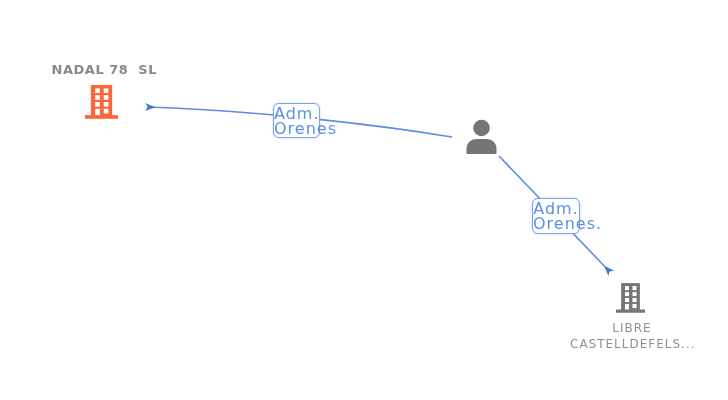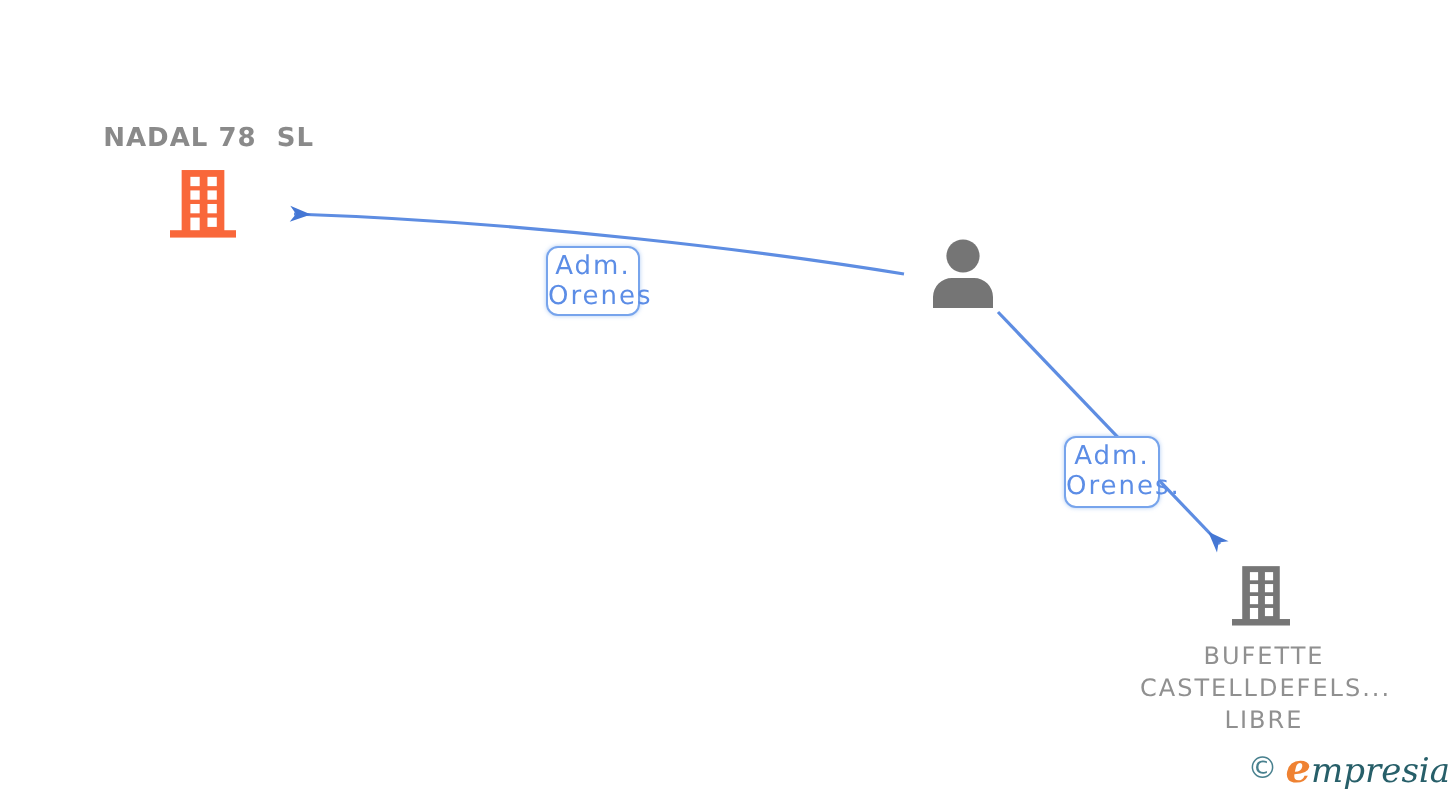--- a/index.html
+++ b/index.html
@@ -54,28 +54,27 @@
   }
 
   .edge-box {
     position: absolute;
     box-sizing: border-box;
     background: #ffffff;
     border: 1.5px solid #77a4ec;
     border-radius: 6px;
     box-shadow: 0 0 2px rgba(110, 160, 235, 0.55);
     color: #5c8de6;
-    font-size: 13px;
+    font-size: 16px;
     letter-spacing: 1px;
     line-height: 15px;
     text-align: center;
     display: flex;
     flex-direction: column;
     justify-content: center;
-    margin-top: 20px;
   }
   .edge-box-1 { left: 273px; top: 103px; width: 47px; height: 35px; }
   .edge-box-2 { left: 532px; top: 198px; width: 48px; height: 36px; }
 
   .logo {
     position: absolute;
     right: 3px; bottom: 4px;
     white-space: nowrap;
     user-select: none;
   }
@@ -162,22 +161,18 @@
       <rect x="19.3" y="3.5" width="4.8" height="4.8"></rect>
       <rect x="10.5" y="10.5" width="4.8" height="4.8"></rect>
       <rect x="19.3" y="10.5" width="4.8" height="4.8"></rect>
       <rect x="10.5" y="17.5" width="4.8" height="4.8"></rect>
       <rect x="19.3" y="17.5" width="4.8" height="4.8"></rect>
       <rect x="19.3" y="24.5" width="4.8" height="4.8"></rect>
       <rect x="10.5" y="24.5" width="4.8" height="6.5"></rect>
     </g>
   </svg>
   <div class="company2-label">
-    <div>BUFETTE</div>
+    <div>LIBRE</div>
     <div>CASTELLDEFELS...</div>
-    <div>LIBRE</div>
   </div>
 
-  <div class="logo">
-    <span class="copy">©</span><span class="brand-initial">e</span><span class="brand-rest">mpresia</span>
-  </div>
 
 </div>
 
 </body></html>

